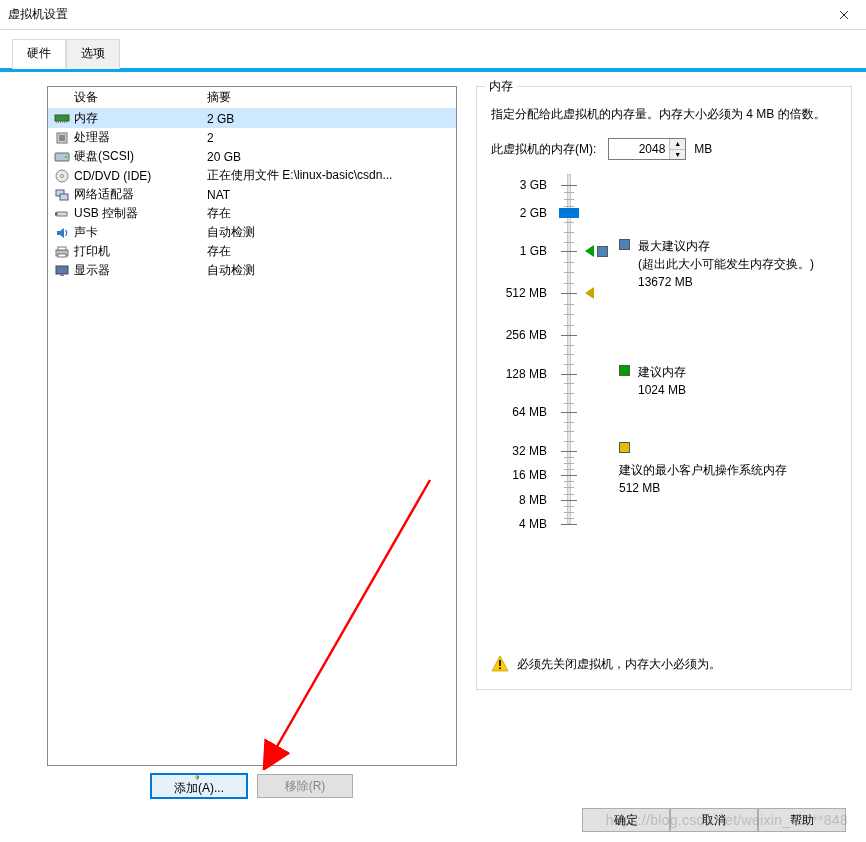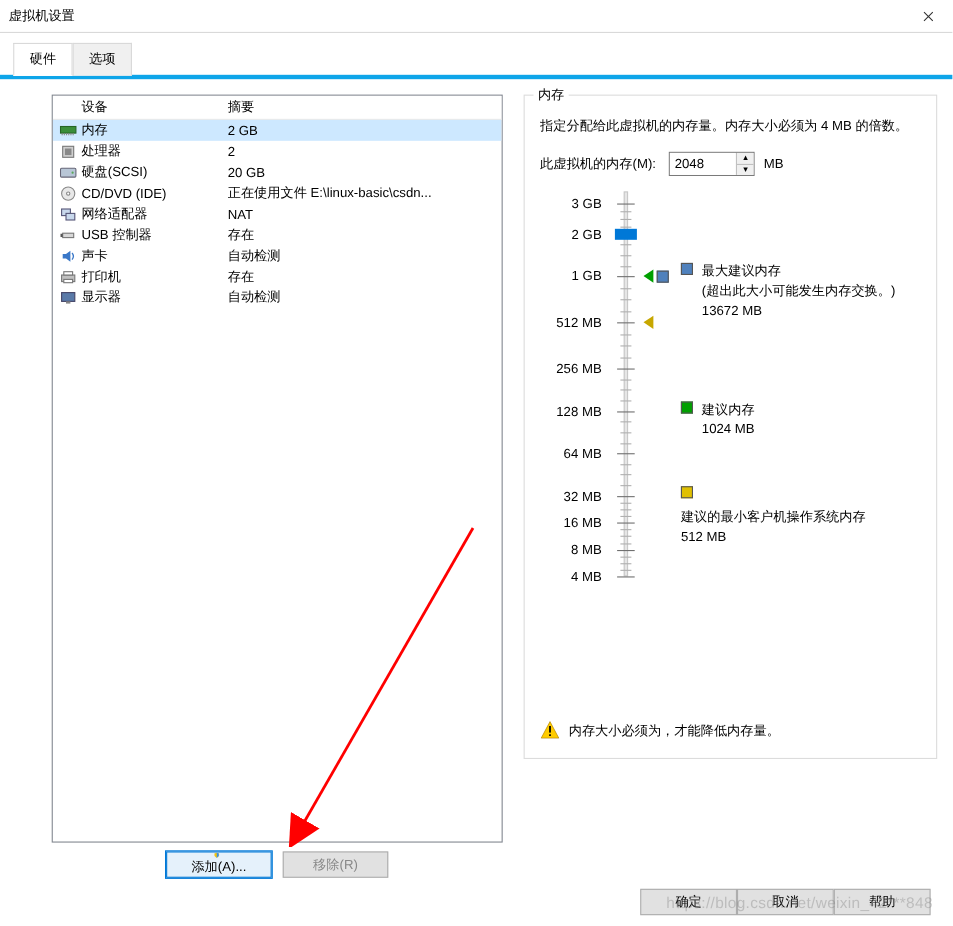--- a/index.html
+++ b/index.html
@@ -150,21 +150,21 @@
   .mem-row label { margin-right: 4px;}
   .spinbox {
     display: inline-flex;
     border: 1px solid #7a7a7a;
     height: 22px;
     background: #fff;
   }
   .spinbox input {
     border: none;
     width: 60px;
-    text-align: left;
+    text-align: right;
     padding: 0 4px;
     font-family: inherit;
     font-size: 12px;
     outline: none;
   }
   .spinbox .spinbtns {
     display: flex;
     flex-direction: column;
     width: 16px;
     border-left: 1px solid #c0c0c0;
@@ -556,21 +556,21 @@
             </div>
           </div>
       </div>
 
       <div class="warning-row">
         <svg class="warn-icon" viewBox="0 0 18 18">
           <path d="M9 1 L17 16 H1 Z" fill="#ffcc00" stroke="#b08000" stroke-width="0.6"></path>
           <rect x="8.2" y="5" width="1.6" height="6" fill="#000"></rect>
           <rect x="8.2" y="12.5" width="1.6" height="1.6" fill="#000"></rect>
         </svg>
-        <span>内存大小必须为，才能降低内存量。</span>
+        <span>必须先关闭虚拟机，内存大小必须为。</span>
       </div>
     </div>
   </div>
 </div>
 
 <div class="footer">
   <div class="btn">确定</div>
   <div class="btn">取消</div>
   <div class="btn">帮助</div>
 </div>

